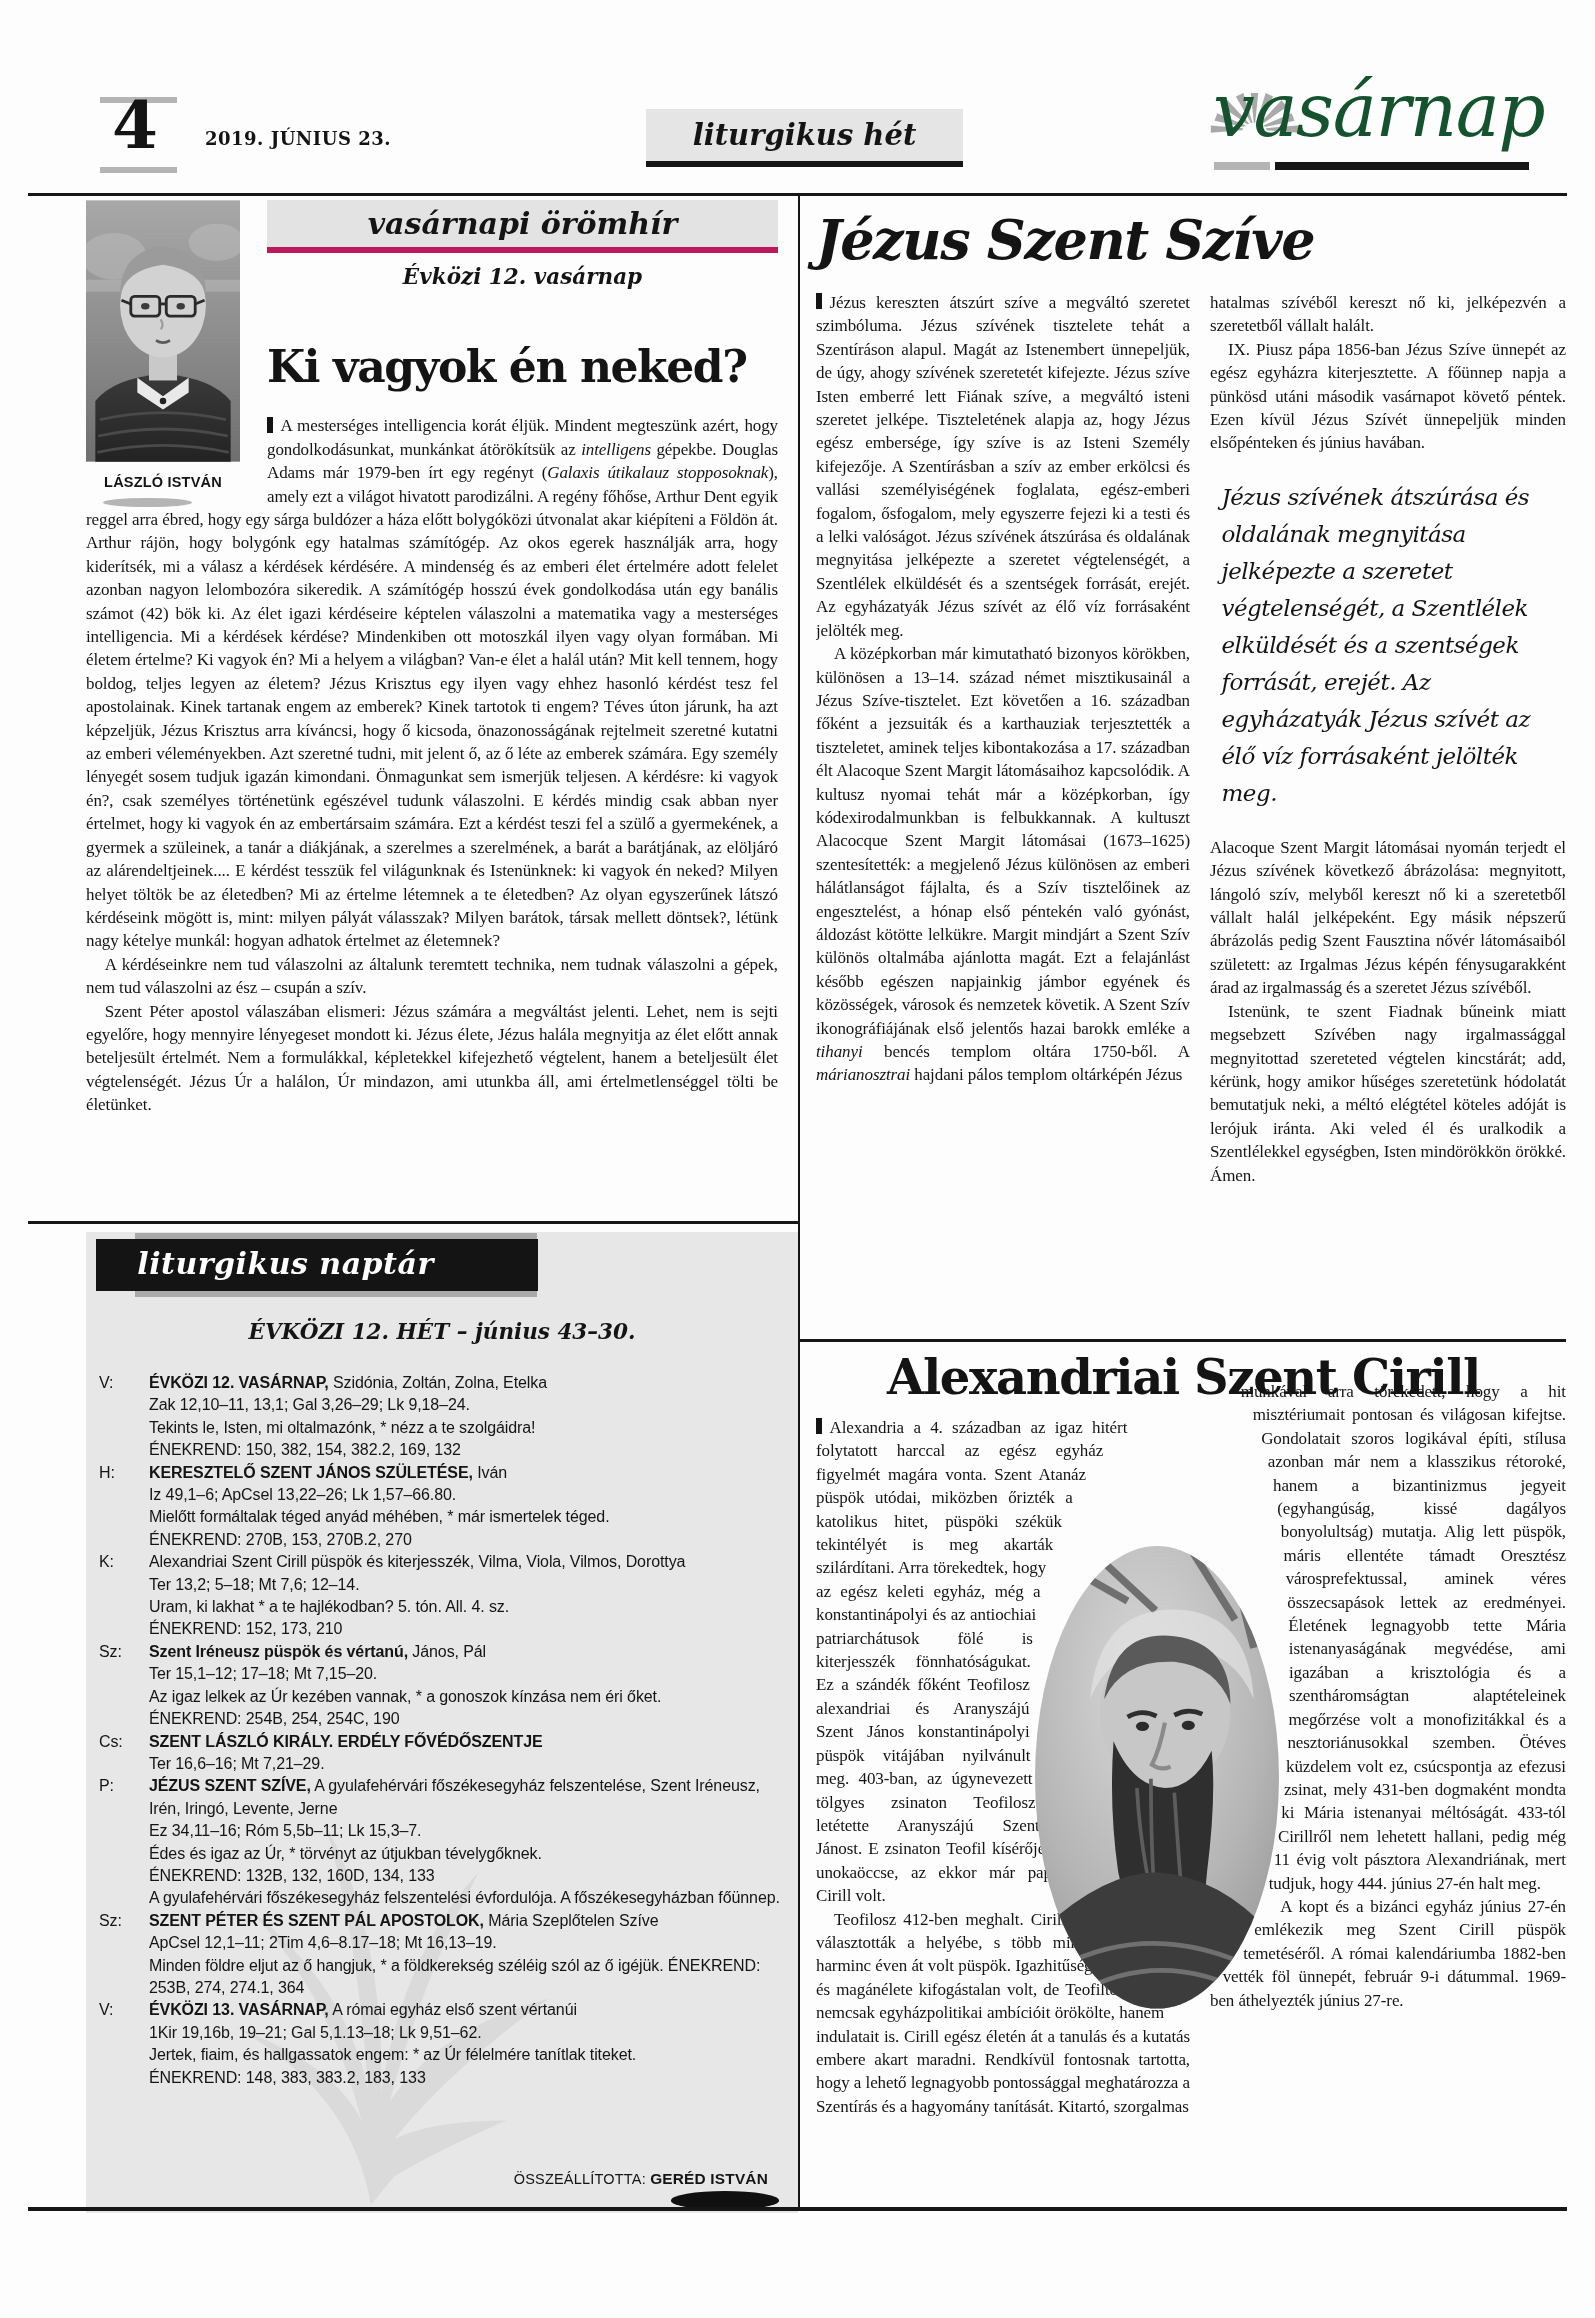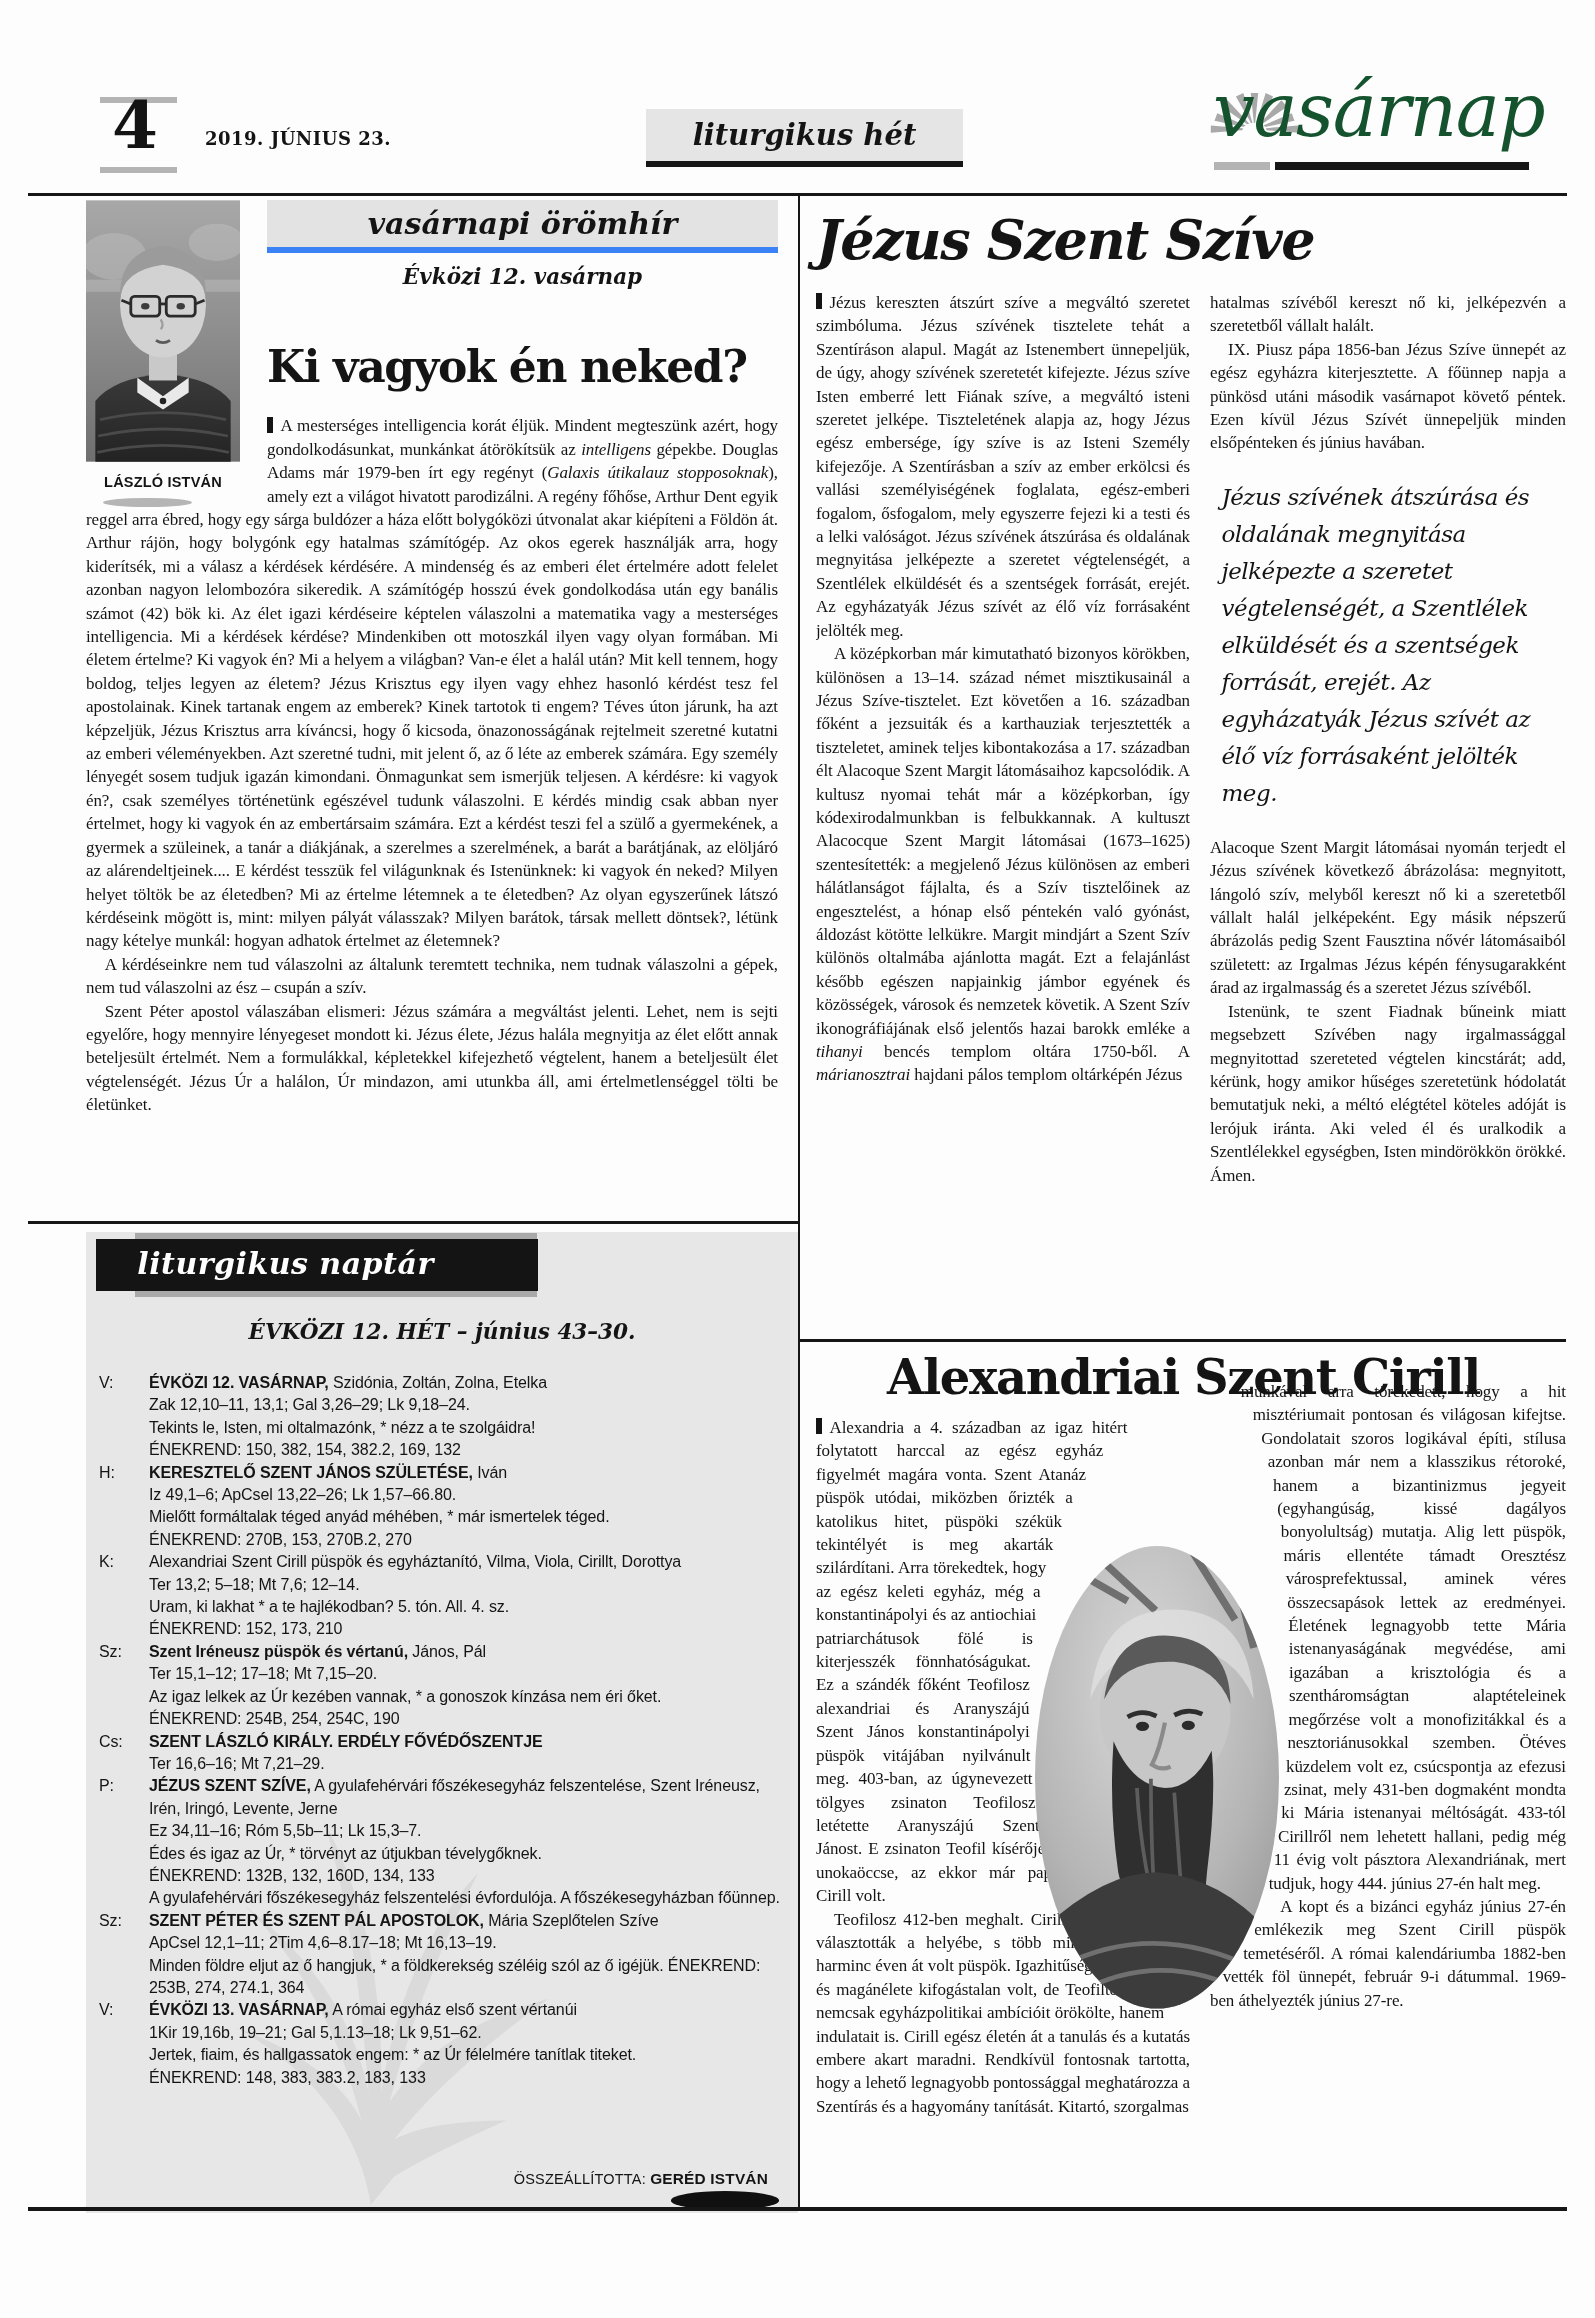--- a/index.html
+++ b/index.html
@@ -19,21 +19,21 @@
   #v-divider{left:798px;top:193px;width:2.3px;height:2018px;}
   #mid-rule-left{left:28px;top:1221px;width:770px;height:3.3px;}
   #mid-rule-right{left:798px;top:1339px;width:768px;height:2.8px;}
   #bottom-rule{left:28px;top:2207px;width:1539px;height:3.7px;}
   #ink-blob{left:671px;top:2191px;width:108px;height:18.7px;background:#101010;border-radius:50%;}
   
   #left-article{left:86px;top:200px;width:692px;height:1019px;overflow:hidden;}
   #photo-float{float:left;width:154px;height:303px;margin-right:27px;}
   #photo-caption{margin-top:10px;text-align:center;font-family:"Liberation Sans",sans-serif;font-weight:700;font-size:14.5px;letter-spacing:0.2px;}
   #caption-swash{width:89px;height:9.3px;background:#b5b5b5;border-radius:50%;margin:7.5px 0 0 17px;}
-  #kicker-box{display:flow-root;height:47px;background:#e3e3e3;border-bottom:6px solid #3b82f6;text-align:center;}
+  #kicker-box{display:flow-root;height:47px;background:#e3e3e3;border-bottom:6px solid #be185d;text-align:center;}
   #kicker-box .t{font-family:"DejaVu Serif",serif;font-style:italic;font-weight:700;font-size:30px;line-height:47px;}
   #left-subtitle{display:flow-root;margin-top:11.2px;text-align:center;font-family:"DejaVu Serif",serif;font-style:italic;font-weight:700;font-size:21.5px;}
   #left-title{margin-top:55px;font-family:"DejaVu Serif",serif;font-weight:700;font-size:44px;line-height:1.05;letter-spacing:-1.4px;}
   .body-text{margin-top:24px;font-size:17px;line-height:23.4px;text-align:justify;letter-spacing:-0.1px;}
   .body-text p{margin:0;}
   .body-text p + p{text-indent:18.7px;}
   .pmark{display:inline-block;width:6px;height:16px;background:#141414;margin-right:7.5px;vertical-align:-1.4px;}
   .it{font-style:italic;}
   .bd{font-weight:700;}
   
@@ -181,21 +181,21 @@
         </div>
         <div class="cal-entry">
           <span class="lab">H:</span>
           <div><span class="bd">KERESZTELŐ SZENT JÁNOS SZÜLETÉSE,</span> Iván</div>
           <div>Iz 49,1–6; ApCsel 13,22–26; Lk 1,57–66.80.</div>
           <div>Mielőtt formáltalak téged anyád méhében, * már ismertelek téged.</div>
           <div>ÉNEKREND: 270B, 153, 270B.2, 270</div>
         </div>
         <div class="cal-entry">
           <span class="lab">K:</span>
-          <div>Alexandriai Szent Cirill püspök és egyháztanító, Vilma, Viola, Cirillt, Dorottya</div>
+          <div>Alexandriai Szent Cirill püspök és kiterjesszék, Vilma, Viola, Vilmos, Dorottya</div>
           <div>Ter 13,2; 5–18; Mt 7,6; 12–14.</div>
           <div>Uram, ki lakhat * a te hajlékodban? 5. tón. All. 4. sz.</div>
           <div>ÉNEKREND: 152, 173, 210</div>
         </div>
         <div class="cal-entry">
           <span class="lab">Sz:</span>
           <div><span class="bd">Szent Iréneusz püspök és vértanú,</span> János, Pál</div>
           <div>Ter 15,1–12; 17–18; Mt 7,15–20.</div>
           <div>Az igaz lelkek az Úr kezében vannak, * a gonoszok kínzása nem éri őket.</div>
           <div>ÉNEKREND: 254B, 254, 254C, 190</div>

